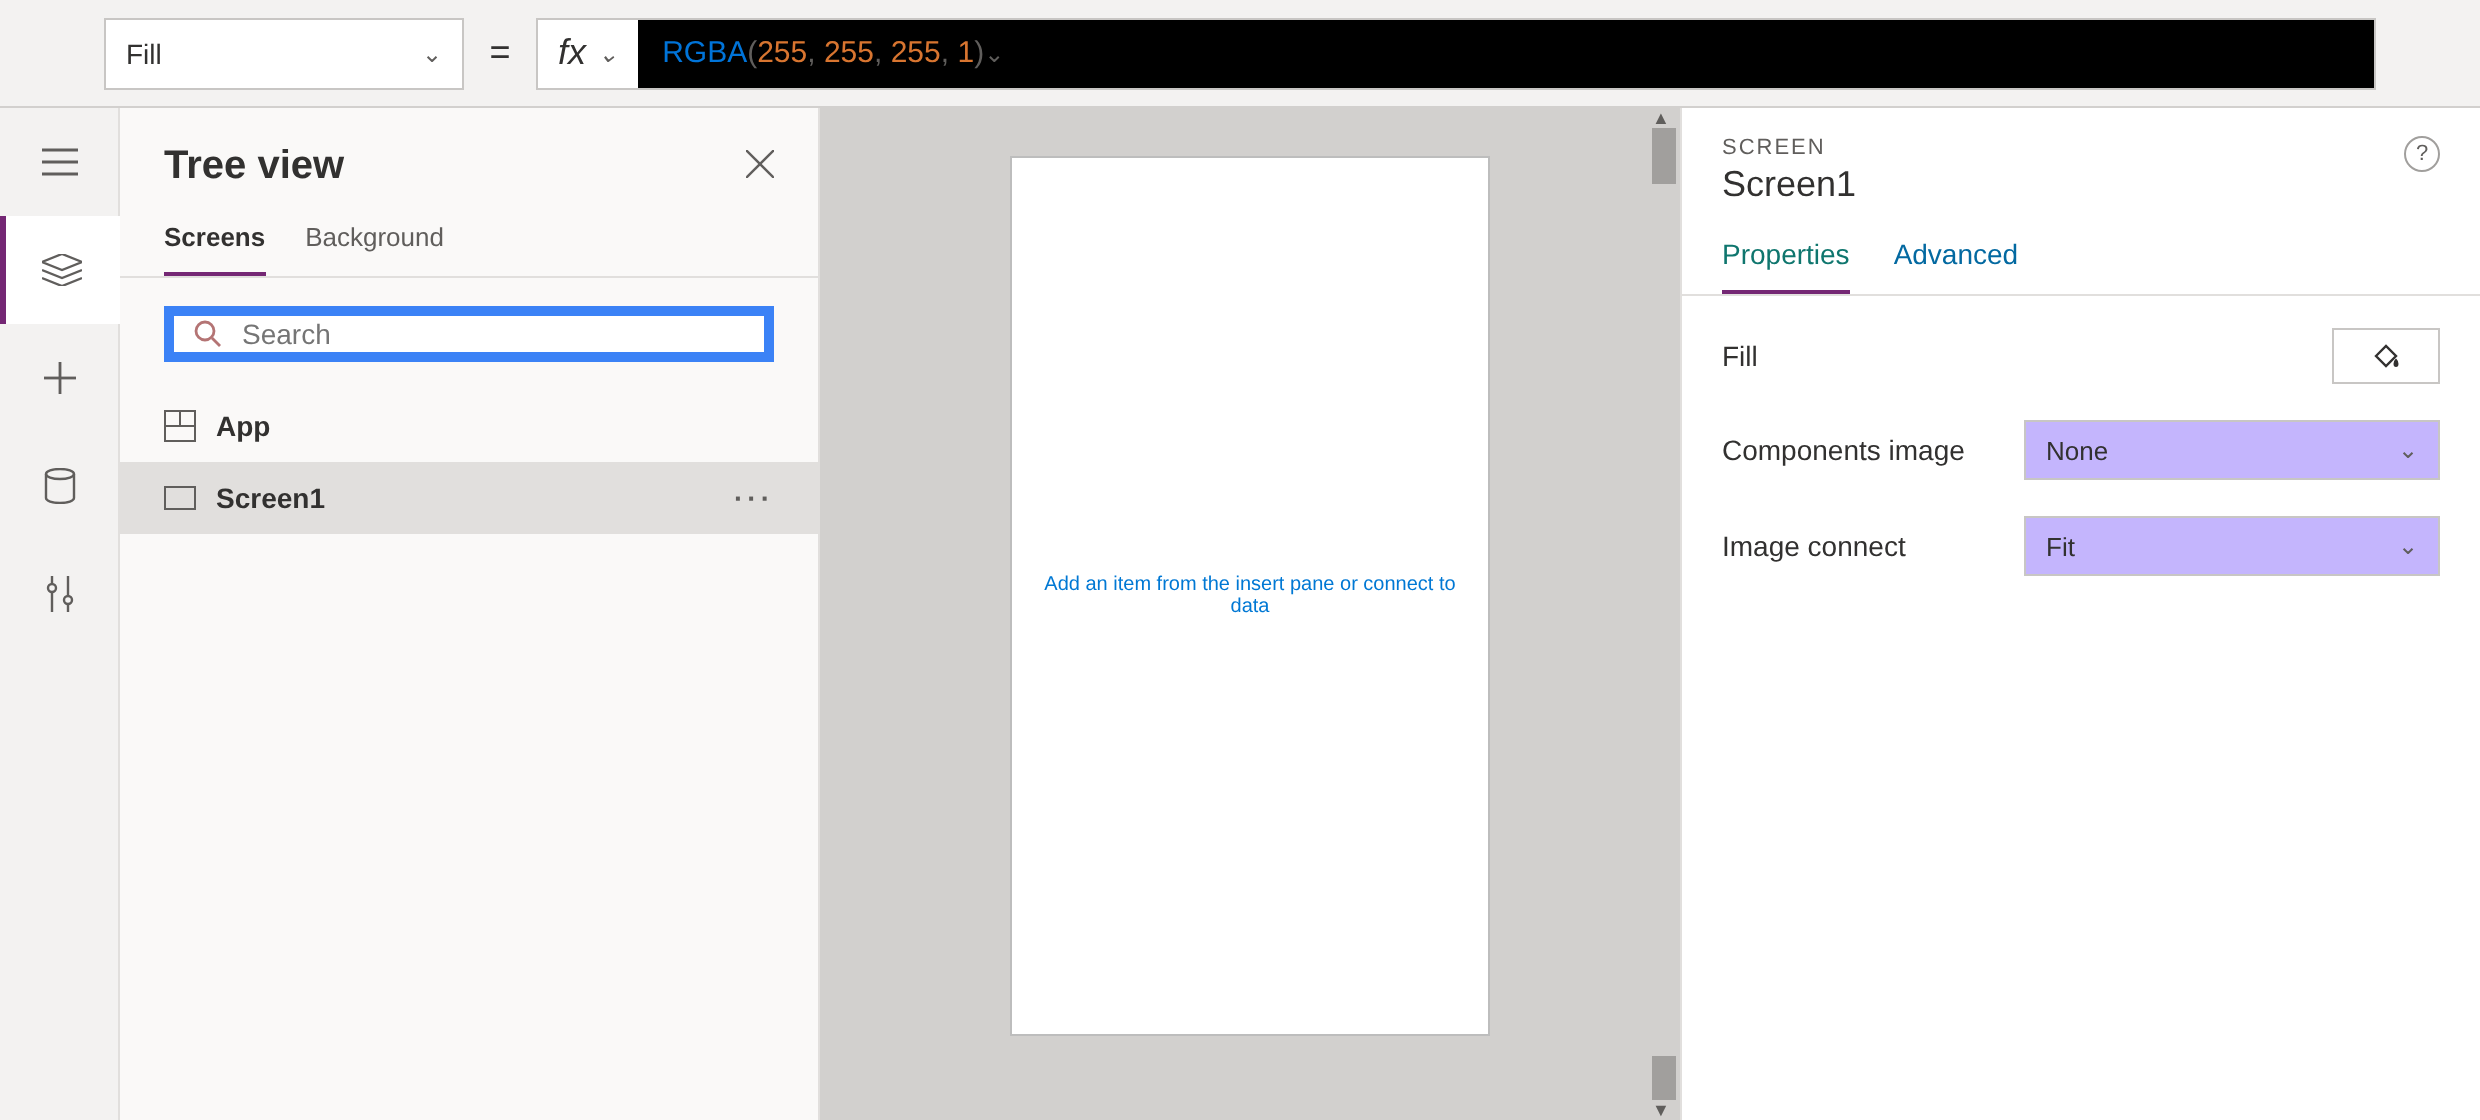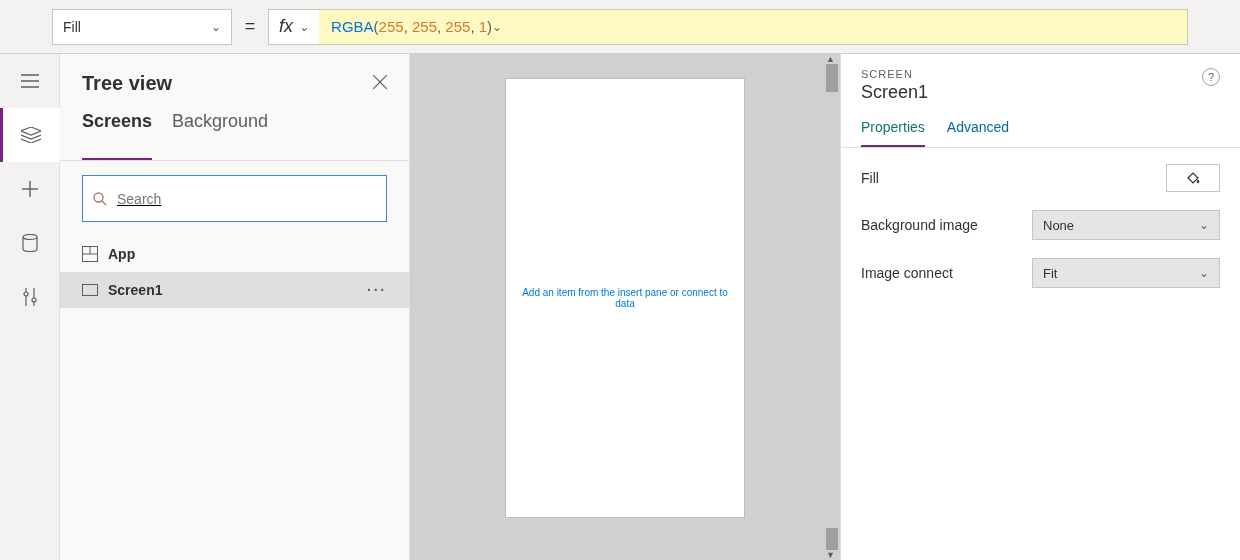--- a/index.html
+++ b/index.html
@@ -3,45 +3,45 @@
 <meta charset="utf-8">
 <style>
   * { box-sizing: border-box; margin: 0; padding: 0; font-family: "Segoe UI", Arial, sans-serif; }
   body { width: 1240px; height: 560px; background: #f3f2f1; overflow: hidden; }
 
   
   .topbar { display: flex; align-items: center; height: 54px; padding: 8px 52px; border-bottom: 1px solid #d2d0ce; background: #f3f2f1; }
   .prop-select { width: 180px; height: 36px; border: 1px solid #c8c6c4; background: #fff; display: flex; align-items: center; justify-content: space-between; padding: 0 10px; font-size: 14px; color: #323130; cursor: pointer; }
   .equals { width: 36px; text-align: center; font-size: 18px; color: #323130; }
   .fx-btn { height: 36px; padding: 0 10px; display: flex; align-items: center; font-style: italic; font-family: "Segoe UI", serif; font-size: 18px; color: #323130; border-left: 1px solid #c8c6c4; border-top: 1px solid #c8c6c4; border-bottom: 1px solid #c8c6c4; background: #fff; cursor: pointer; gap: 6px; }
-  .formula-input { flex: 1; height: 36px; border: 1px solid #c8c6c4; border-left: none; background: #fef9c3; font-family: Consolas, monospace; font-size: 15px; padding: 0 12px; display: flex; align-items: center; justify-content: flex-start; }
+  .formula-input { flex: 1; height: 36px; border: 1px solid #c8c6c4; border-left: none; background: #000000; font-family: Consolas, monospace; font-size: 15px; padding: 0 12px; display: flex; align-items: center; justify-content: flex-start; }
   .formula-token-fn { color: #0074D9; }
   .formula-token-num { color: #d87530; }
   .formula-token-punc { color: #605e5c; }
   .chev { font-size: 12px; color: #605e5c; }
 
   
   .main { display: flex; height: calc(560px - 54px); }
 
   
   .rail { width: 60px; background: #f3f2f1; border-right: 1px solid #e1dfdd; display: flex; flex-direction: column; align-items: center; padding-top: 0; }
   .rail-btn { width: 60px; height: 54px; display: flex; align-items: center; justify-content: center; cursor: pointer; color: #605e5c; font-size: 18px; position: relative; }
   .rail-btn.active { background: #fff; border-left: 3px solid #742774; }
   .rail-btn svg { stroke: #605e5c; }
 
   
   .tree-panel { width: 350px; background: #faf9f8; border-right: 1px solid #e1dfdd; display: flex; flex-direction: column; }
   .tree-header { display: flex; align-items: center; justify-content: space-between; padding: 18px 22px 6px 22px; }
   .tree-title { font-size: 20px; font-weight: 600; color: #323130; }
   .close-x { font-size: 18px; color: #605e5c; cursor: pointer; }
   .tree-tabs { display: flex; gap: 20px; padding: 10px 22px 0 22px; border-bottom: 1px solid #e1dfdd; }
-  .tree-tab { padding-bottom: 26px; font-size: 18px; color: #605e5c; cursor: pointer; }
+  .tree-tab { padding-bottom: 10px; font-size: 13px; color: #605e5c; cursor: pointer; }
   .tree-tab.active { color: #323130; font-weight: 600; border-bottom: 2px solid #742774; }
   .search-wrap { padding: 14px 22px; }
-  .search-box { width: 100%; height: 47px; border: 1px solid #3b82f6; background: #fff; display: flex; align-items: center; padding: 0 10px; gap: 10px; text-decoration: underline; }
+  .search-box { width: 100%; height: 28px; border: 5px solid #3b82f6; background: #fff; display: flex; align-items: center; padding: 0 10px; gap: 10px; }
   .search-box input { border: none; outline: none; flex: 1; font-size: 14px; color: #605e5c; }
   .tree-list { flex: 1; }
   .tree-item { display: flex; align-items: center; gap: 10px; padding: 10px 22px; font-size: 14px; color: #323130; cursor: pointer; font-weight: bold; }
   .tree-item.selected { background: #e1dfdd; justify-content: space-between; }
   .tree-item-left { display: flex; align-items: center; gap: 10px; }
   .tree-item .dots { letter-spacing: 2px; color: #605e5c; font-size: 14px; }
 
   
   .canvas-wrap { flex: 1; position: relative; background: #d2d0ce; display: flex; justify-content: center; padding: 24px 0; }
   .canvas { width: 240px; height: 440px; background: #fff; border: 1px solid #bdbdbd; display: flex; align-items: center; justify-content: center; position: relative; }
@@ -56,21 +56,21 @@
   .props-header { padding: 14px 20px 8px 20px; display: flex; justify-content: space-between; align-items: flex-start; }
   .props-type { font-size: 11px; letter-spacing: 1px; color: #605e5c; }
   .props-name { font-size: 18px; color: #323130; margin-top: 2px; }
   .help-icon { width: 18px; height: 18px; border: 1px solid #a19f9d; border-radius: 50%; display: flex; align-items: center; justify-content: center; font-size: 11px; color: #605e5c; cursor: pointer; }
   .props-tabs { display: flex; gap: 22px; padding: 8px 20px 0 20px; border-bottom: 1px solid #e1dfdd; }
   .props-tab { padding-bottom: 10px; font-size: 14px; color: #0369a1; cursor: pointer; }
   .props-tab.active { color: #0f766e; font-weight: 400; border-bottom: 2px solid #742774; }
   .props-body { padding: 16px 20px; display: flex; flex-direction: column; gap: 18px; }
   .prop-row { display: flex; justify-content: space-between; align-items: center; }
   .prop-label { font-size: 14px; color: #323130; }
-  .prop-control { width: 188px; height: 30px; border: 1px solid #c8c6c4; background: #e5e5e5; display: flex; align-items: center; justify-content: space-between; padding: 0 10px; font-size: 13px; color: #323130; cursor: pointer; }
+  .prop-control { width: 208px; height: 30px; border: 1px solid #c8c6c4; background: #c4b5fd; display: flex; align-items: center; justify-content: space-between; padding: 0 10px; font-size: 13px; color: #323130; cursor: pointer; }
   .fill-swatch { width: 54px; height: 28px; border: 1px solid #c8c6c4; background: #fff; display: flex; align-items: center; justify-content: center; cursor: pointer; }
   .fill-swatch svg { stroke: #323130; }
 </style>
 </head>
 <body>
 
 <div class="topbar">
   <div class="prop-select">
     <span>Fill</span>
     <span class="chev">⌄</span>
@@ -203,21 +203,21 @@
       <div class="prop-row">
         <div class="prop-label">Fill</div>
         <div class="fill-swatch">
           <svg width="16" height="16" viewBox="0 0 16 16" fill="none" stroke="#323130">
               <path d="M3 8 L8 3 L13 8 L8 13 Z" stroke-width="1.2"></path>
               <path d="M13 10 C14 11 14 13 13 13 C12 13 12 11 13 10 Z" fill="#323130"></path>
             </svg>
         </div>
       </div>
       <div class="prop-row">
-        <div class="prop-label">Background image</div>
+        <div class="prop-label">Components image</div>
         <div class="prop-control">
           <span>None</span>
           <span class="chev">⌄</span>
         </div>
       </div>
       <div class="prop-row">
         <div class="prop-label">Image connect</div>
         <div class="prop-control">
           <span>Fit</span>
           <span class="chev">⌄</span>

